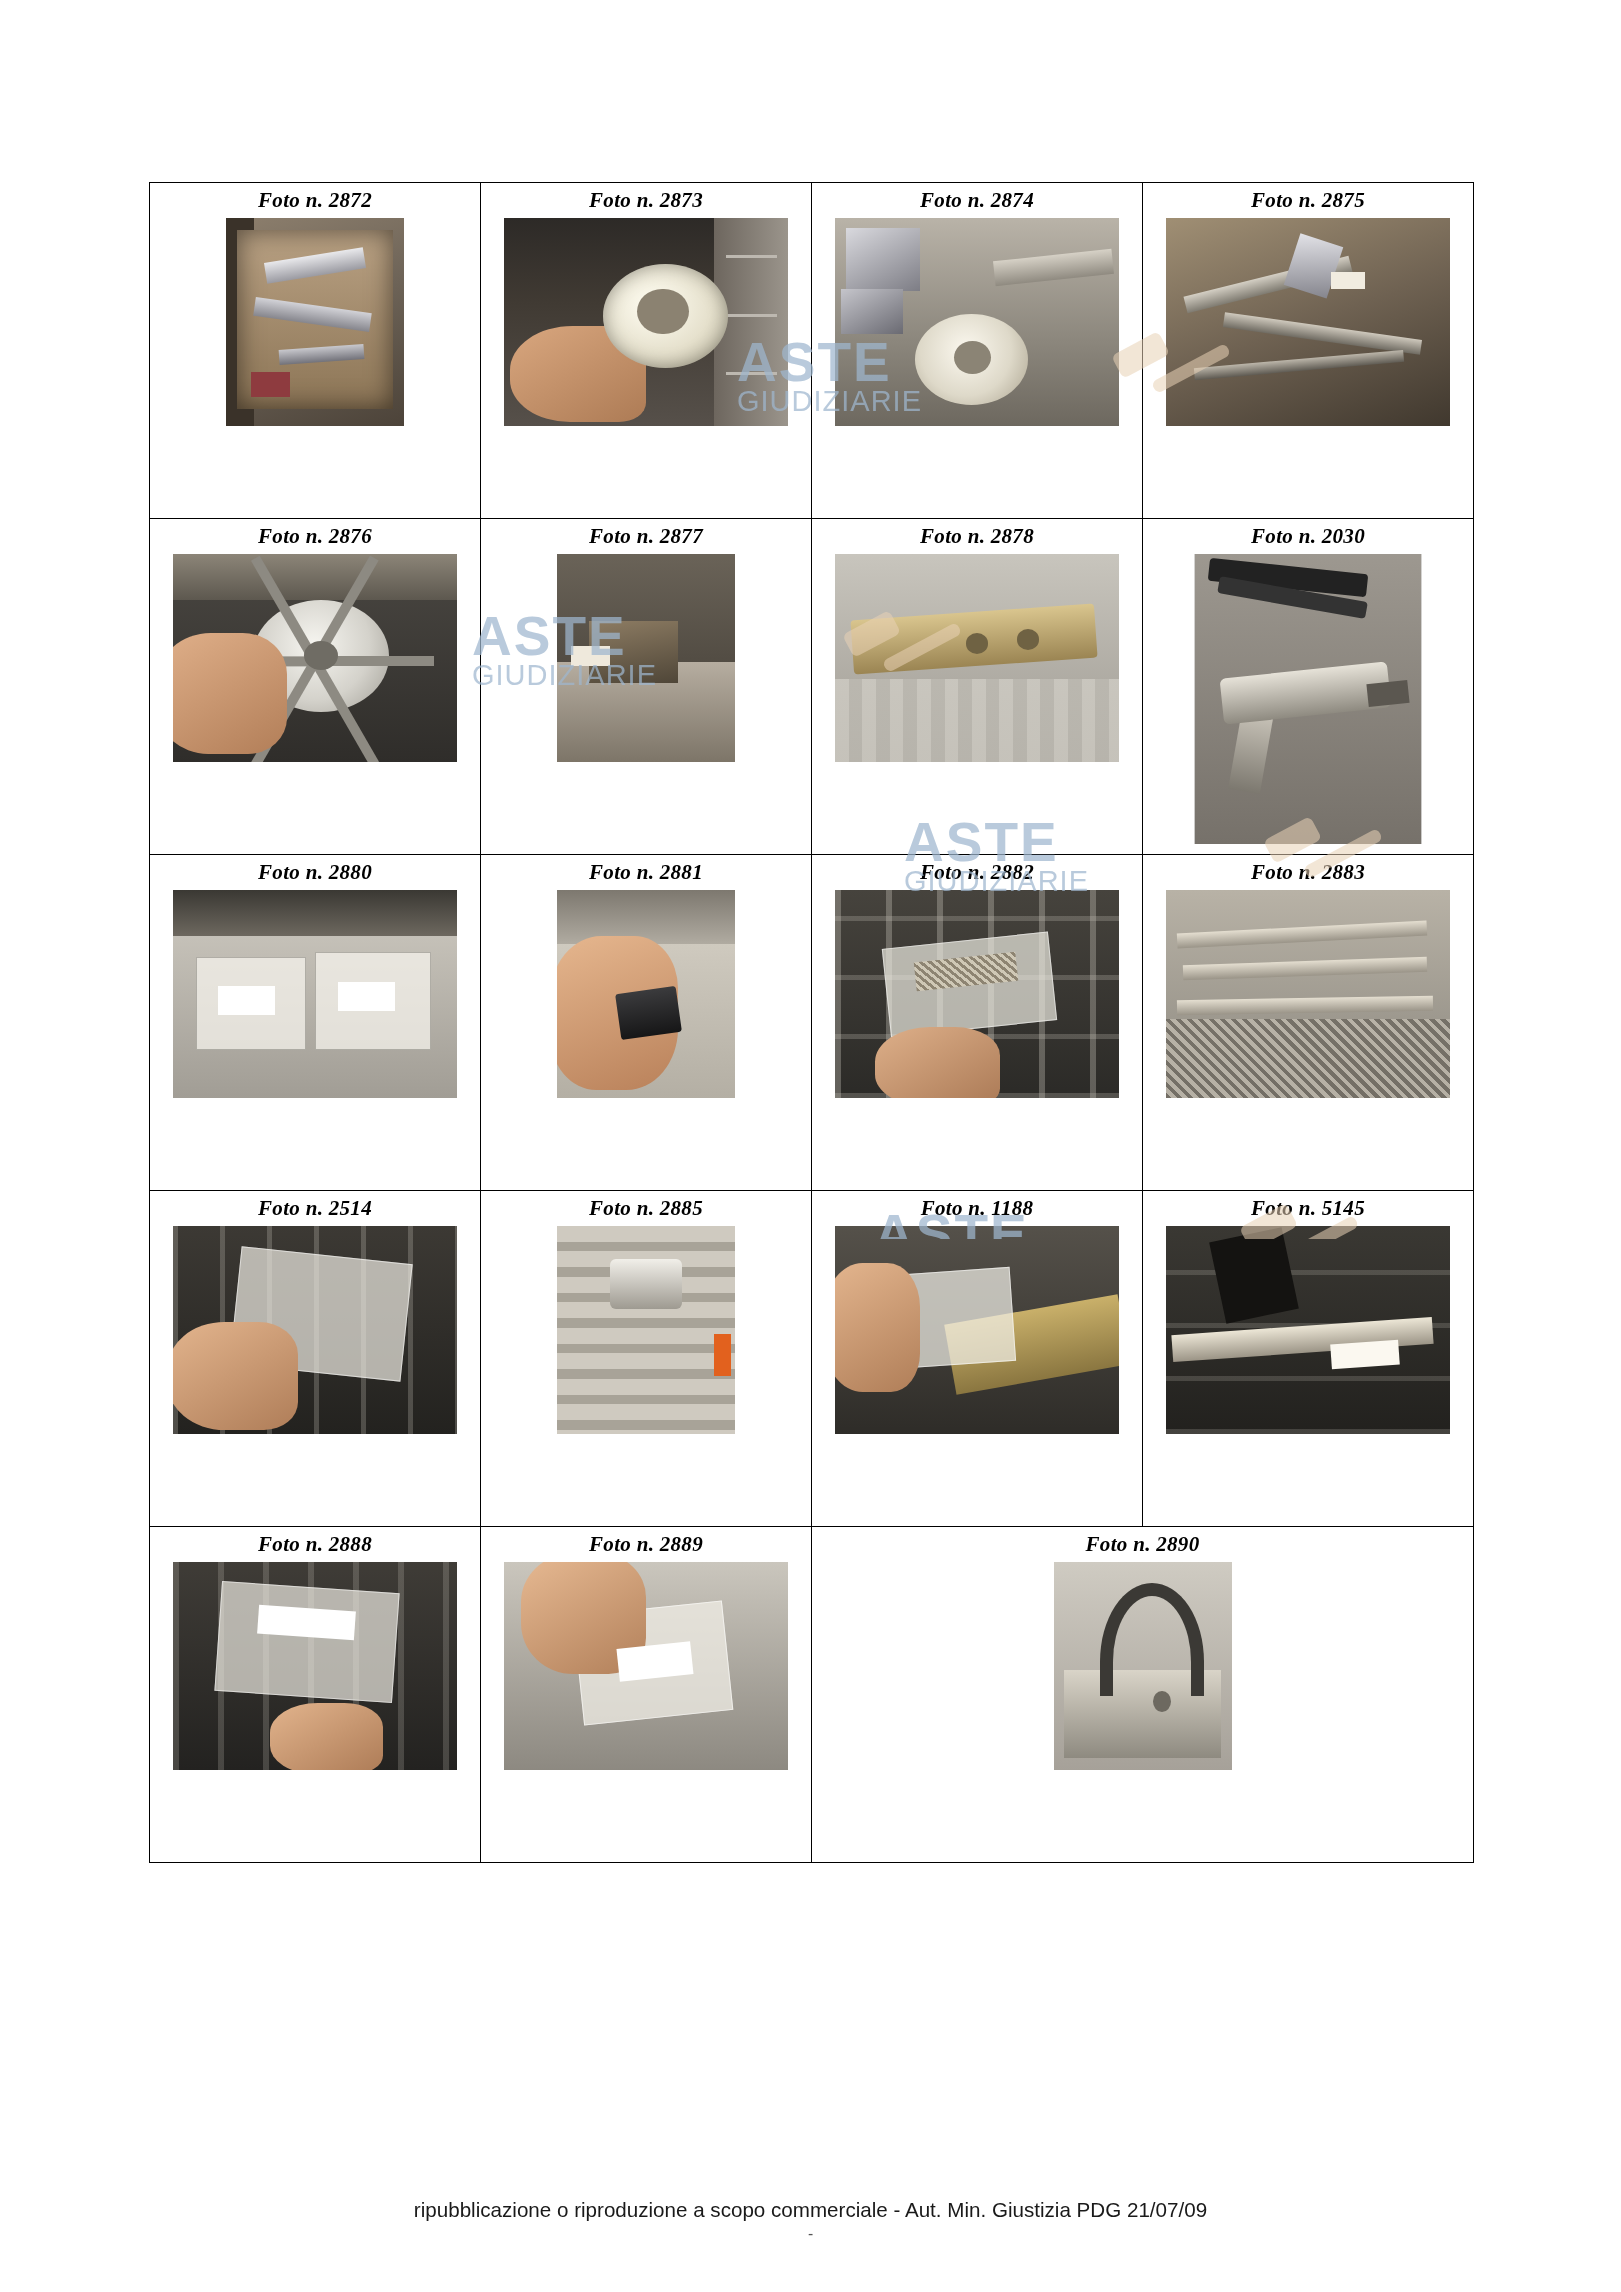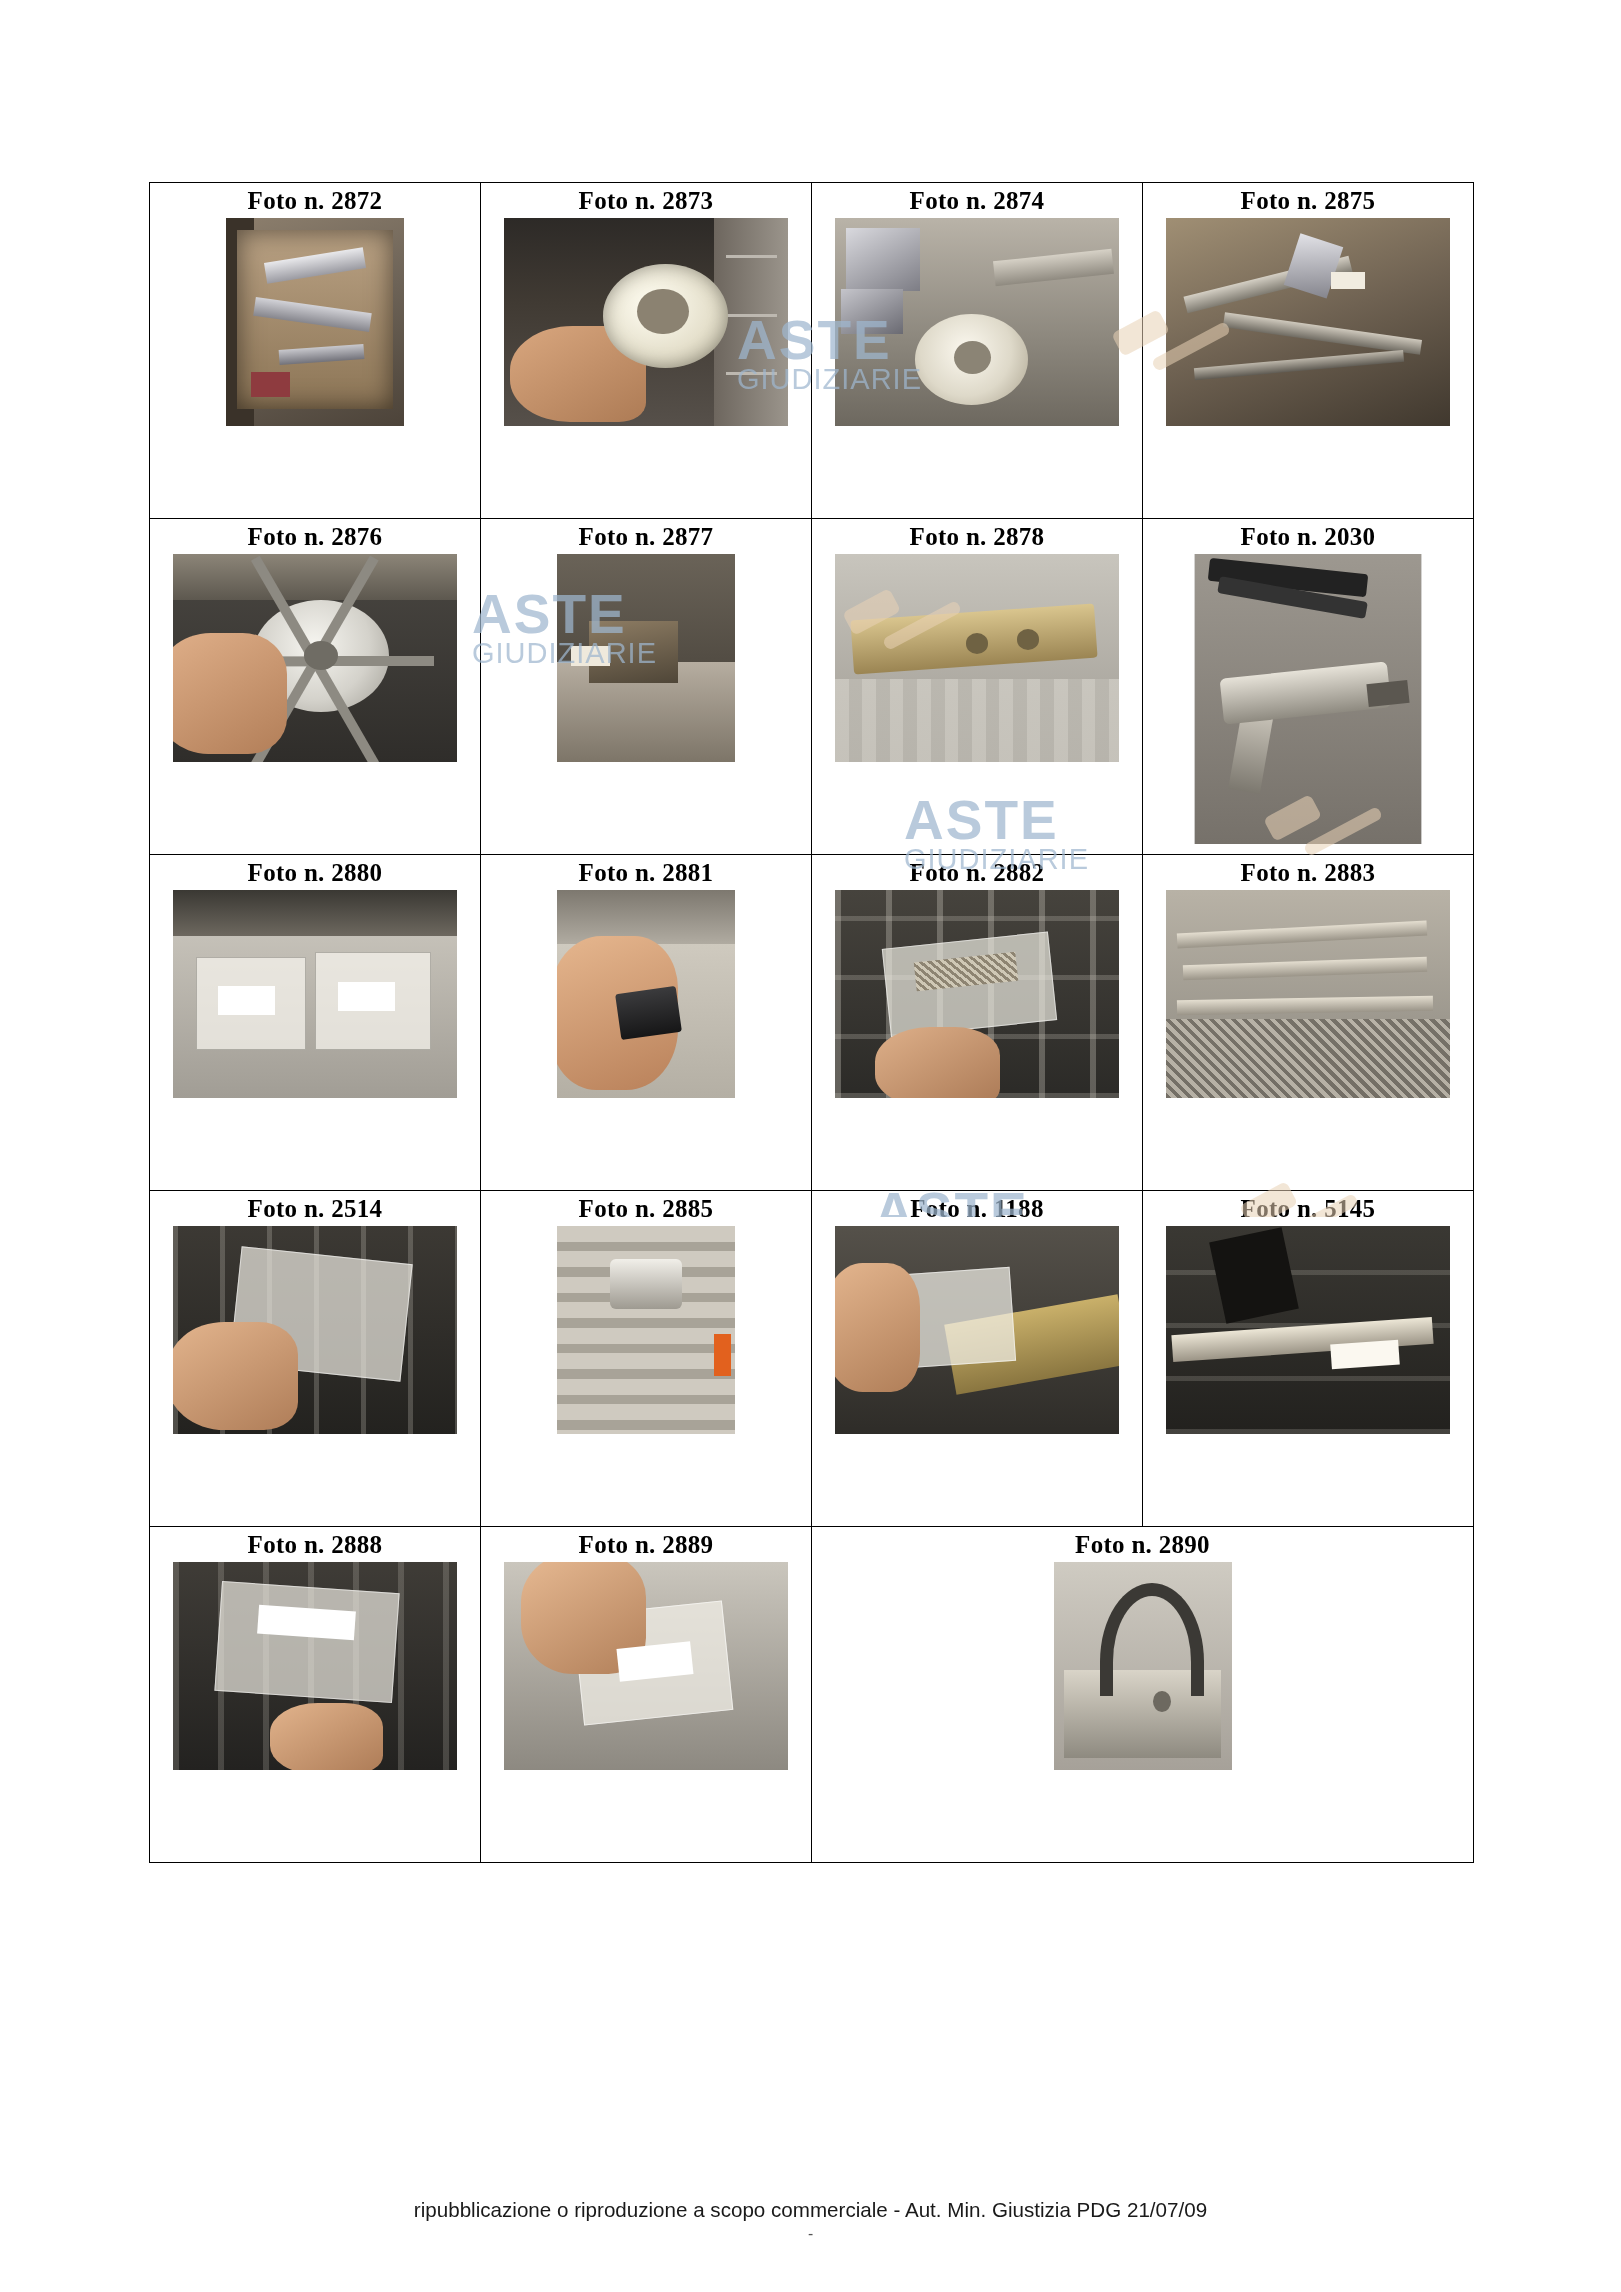--- a/index.html
+++ b/index.html
@@ -42,25 +42,26 @@
   }
   .cell-inner {
     width: 100%;
     height: 100%;
     position: relative;
   }
   .cap {
     text-align: center;
     font-family: "Liberation Serif", serif;
     font-weight: bold;
-    font-size: 25px;
+    font-size: 21px;
     line-height: 29px;
     padding-top: 2.9px;
     color: #000000;
     letter-spacing: 0.3px;
+    font-style: italic;
   }
   .ph {
     position: absolute;
     left: 50%;
     transform: translateX(-50%);
     top: 35px;
     width: 284px;
     height: 243px;
     overflow: hidden;
     background: #cfcfcf;
@@ -263,21 +264,21 @@
 
   .wmh1 { left: 965px; top: 152px; }
   .wmh2 { left: 696px; top: 431px; }
   .wmh3 { left: 1117px; top: 637px; }
   .wmh4 { left: 1093px; top: 1024px; }
   .wmh5 { left: 706px; top: 1186px; }
 
   .overlay-wm {
     position: absolute;
     left: 149px;
-    top: 168px;
+    top: 190px;
     width: 1323px;
     height: 1049px;
     pointer-events: none;
     overflow: hidden;
   }
 
   
   .big-wm {
     position: absolute;
     left: 0;

